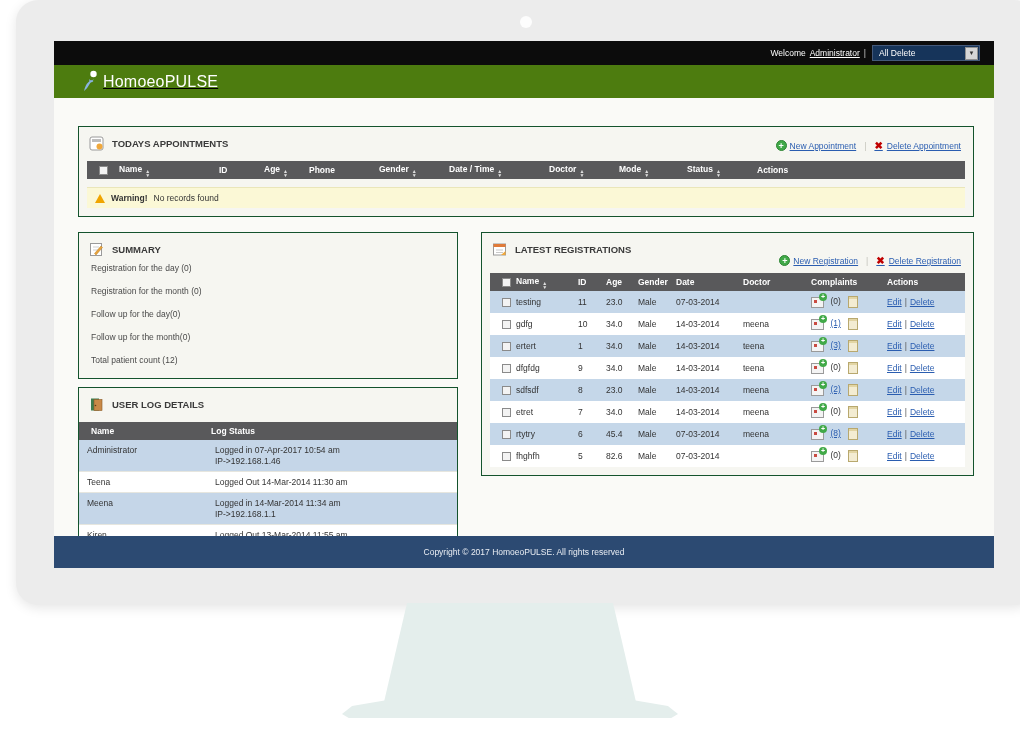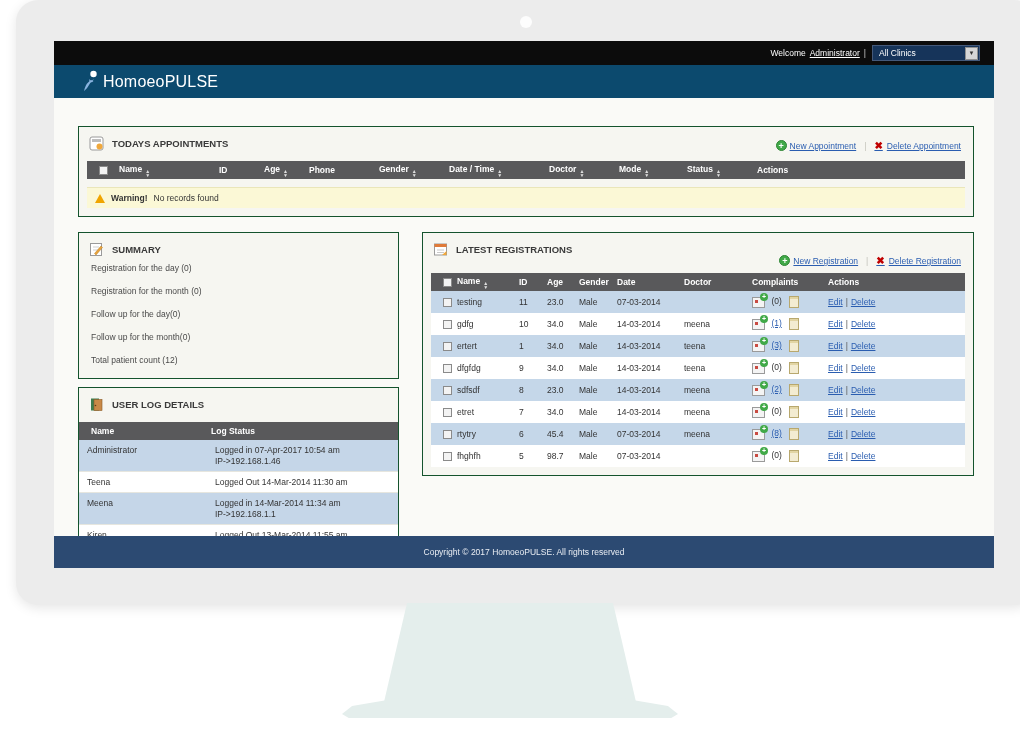--- a/index.html
+++ b/index.html
@@ -17,21 +17,21 @@
   .screen { position:absolute; left:38px; top:41px; width:940px; height:527px; background:#fff; display:flex; flex-direction:column; overflow:hidden; }
 
   .topbar { height:24px; background:#0c0c0c; display:flex; align-items:center; justify-content:flex-end; padding-right:14px; color:#fff; font-size:8.5px; flex:none; }
   .topbar .wtxt { margin-right:4px; }
   .topbar a.userlink { color:#fff; text-decoration:underline; cursor:pointer; }
   .topbar .pipe { margin:0 6px 0 4px; color:#ccc; }
   .clinic-select { width:108px; height:16px; background:#16345a; border:1px solid #44597a; display:flex; align-items:center; cursor:pointer; }
   .clinic-select .val { flex:1; padding-left:6px; color:#fff; font-size:8.5px; }
   .clinic-select .btn { width:13px; height:13px; background:#d6d6d6; border:1px solid #8f8f8f; color:#333; font-size:6px; line-height:11px; text-align:center; margin-right:1px; }
 
-  .appheader { height:33px; background:#0c4a6e; position:relative; display:flex; align-items:center; padding-left:26px; flex:none; }
+  .appheader { height:33px; background:#4d7c0f; position:relative; display:flex; align-items:center; padding-left:26px; flex:none;text-decoration:underline; }
   .logo { display:flex; align-items:center; gap:1px; color:#fff; font-size:16px; letter-spacing:.2px; }
   .navstrip { position:absolute; right:22px; bottom:0; height:18px; background:#fff; display:flex; align-items:center; padding:0 6px; }
   .nav-item { font-size:8px; color:#222; padding:0 5px; cursor:pointer; white-space:nowrap; }
 
   .content { flex:1; background:#fafaf7; padding:28px 20px 0 24px; overflow:hidden; }
   .appfooter { height:32px; background:#2c4a72; color:#e9edf3; font-size:8.5px; display:flex; align-items:center; justify-content:center; flex:none; }
 
   
   .panel { background:#f6f6f1; border:1px solid #14532d; position:relative; }
   .panel-title { display:flex; align-items:center; gap:8px; padding:9px 10px 6px; font-size:9.5px; font-weight:bold; color:#3a3a3a; }
@@ -46,21 +46,21 @@
   .thead-dark th { background:#59595b; color:#fff; font-size:8.5px; font-weight:bold; text-align:left; height:18px; padding:0 4px; overflow:hidden; white-space:nowrap; }
   .thead-dark th:first-child { padding-left:12px; }
   .sort { display:inline-flex; flex-direction:column; margin-left:3px; vertical-align:-1px; }
   .sort i { font-style:normal; font-size:5px; line-height:4px; color:#e0e0e0; }
   .cb { width:9px; height:9px; border:1px solid #8a8a8a; background:#f3f3f3; display:inline-block; vertical-align:middle; }
 
   .warning-bar { background:#fbf8d6; border-top:1px solid #eae6ba; margin:0 8px 8px; padding:5px 8px; font-size:8.5px; color:#333; display:flex; align-items:center; gap:6px; }
   .warn-tri { width:0; height:0; border-left:5px solid transparent; border-right:5px solid transparent; border-bottom:9px solid #f0a500; position:relative; display:inline-block; }
 
   .cols { display:flex; gap:23px; margin-top:15px; align-items:flex-start; }
-  .col-left { width:321px; flex:none; }
+  .col-left { width:380px; flex:none; }
   .col-right { flex:1; }
 
   .summary-item { font-size:8.5px; color:#4a4a4a; padding:0 12px 13px; }
   .panel.userlog { margin-top:8px; }
 
   .log-row td { font-size:8.5px; color:#333; padding:5px 6px 4px 8px; vertical-align:top; background:#fff; border-bottom:1px solid #e6e6df; line-height:11px; }
   .log-row.alt td { background:#c5d6e8; }
   .ip { display:block; }
 
   .reg-row td { font-size:8.5px; color:#333; height:22px; padding:0 4px; background:#fff; overflow:hidden; white-space:nowrap; }
@@ -83,21 +83,21 @@
 <div class="monitor">
   <div class="camera"></div>
 
   <div class="screen">
 
     <div class="topbar">
       <span class="wtxt">Welcome</span>
       <a class="userlink">Administrator</a>
       <span class="pipe">|</span>
       <div class="clinic-select">
-        <span class="val">All Clinics</span>
+        <span class="val">All Delete</span>
         <span class="btn">▼</span>
       </div>
     </div>
 
     <div class="appheader">
       <div class="logo">
         <svg class="logo-ic" width="22" height="24" viewBox="0 0 22 24">
           <circle cx="13.5" cy="4" r="3.2" fill="#ffffff"></circle>
           <path d="M4 21 C6 13, 9 10.5, 14 9.5 C11 12,10 13,9.3 14.5 C7.5 17.5, 6.5 19, 4 21 Z" fill="#8ab4e0"></path>
           <path d="M9 9 C10.5 10.5, 11.5 11, 13.5 11.5 C12 12.5, 10.5 12.2, 9.5 11.5 Z" fill="#8ab4e0"></path>
@@ -442,21 +442,21 @@
                   </td>
                   <td class="actions">
                     <a class="blue">Edit</a><span class="sep">|</span><a class="blue">Delete</a>
                   </td>
                 </tr>
 
                 <tr class="reg-row">
                   <td><span class="cb"></span></td>
                   <td>fhghfh</td>
                   <td>5</td>
-                  <td>98.7</td>
+                  <td>82.6</td>
                   <td>Male</td>
                   <td>07-03-2014</td>
                   <td></td>
                   <td class="comp-cell">
                     <span class="comp-add-ic"></span>
                     <span class="comp-count">(0)</span>
                     <span class="note-ic"></span>
                   </td>
                   <td class="actions">
                     <a class="blue">Edit</a><span class="sep">|</span><a class="blue">Delete</a>

